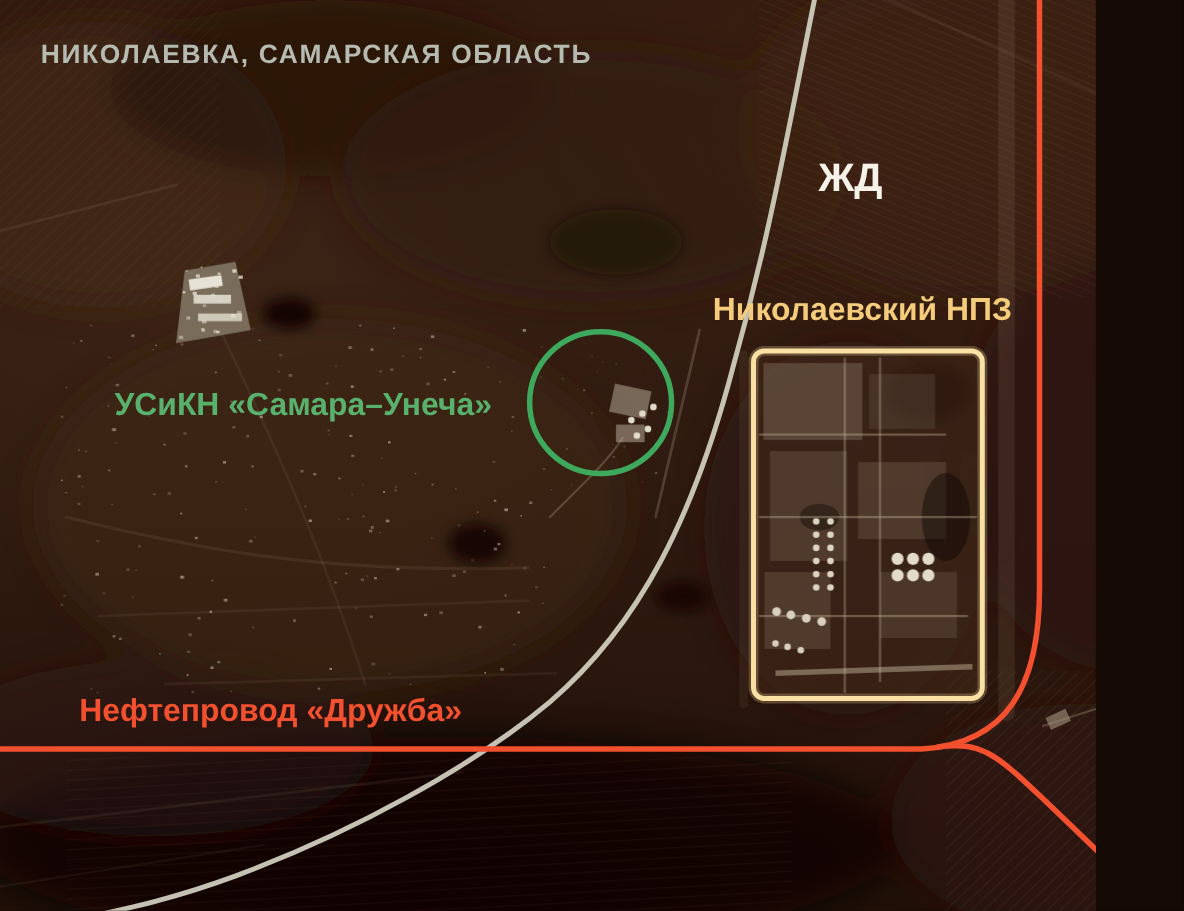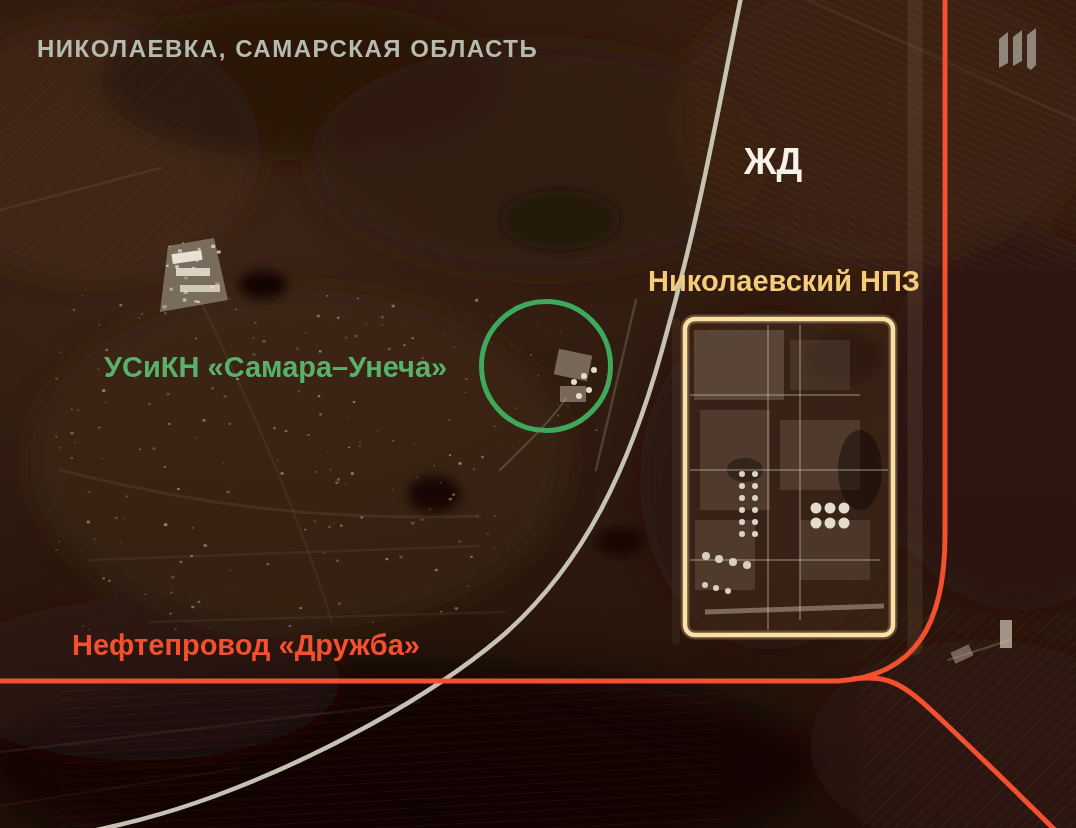--- a/index.html
+++ b/index.html
@@ -1,17 +1,17 @@
 <!DOCTYPE html>
 <html><head>
 <meta charset="utf-8">
 <style>
   html,body{margin:0;padding:0;background:#150a05;}
   .stage{
-    position:relative;width:1076px;height:828px;overflow:hidden;
+    position:relative;width:996px;height:828px;overflow:hidden;
     background:
       radial-gradient(900px 520px at 18% 30%, rgba(62,38,23,.85) 0%, rgba(0,0,0,0) 62%),
       radial-gradient(720px 420px at 86% 12%, rgba(64,36,19,.7) 0%, rgba(0,0,0,0) 65%),
       radial-gradient(820px 300px at 40% 98%, rgba(16,7,3,.9) 0%, rgba(0,0,0,0) 72%),
       linear-gradient(180deg,#31190e 0%,#2f1a10 52%,#261309 100%);
   }
   .layer{position:absolute;left:0;top:0;display:block;}
   .lbl{font-family:"Liberation Sans","DejaVu Sans",sans-serif;font-weight:700;}
 </style>
 </head>

